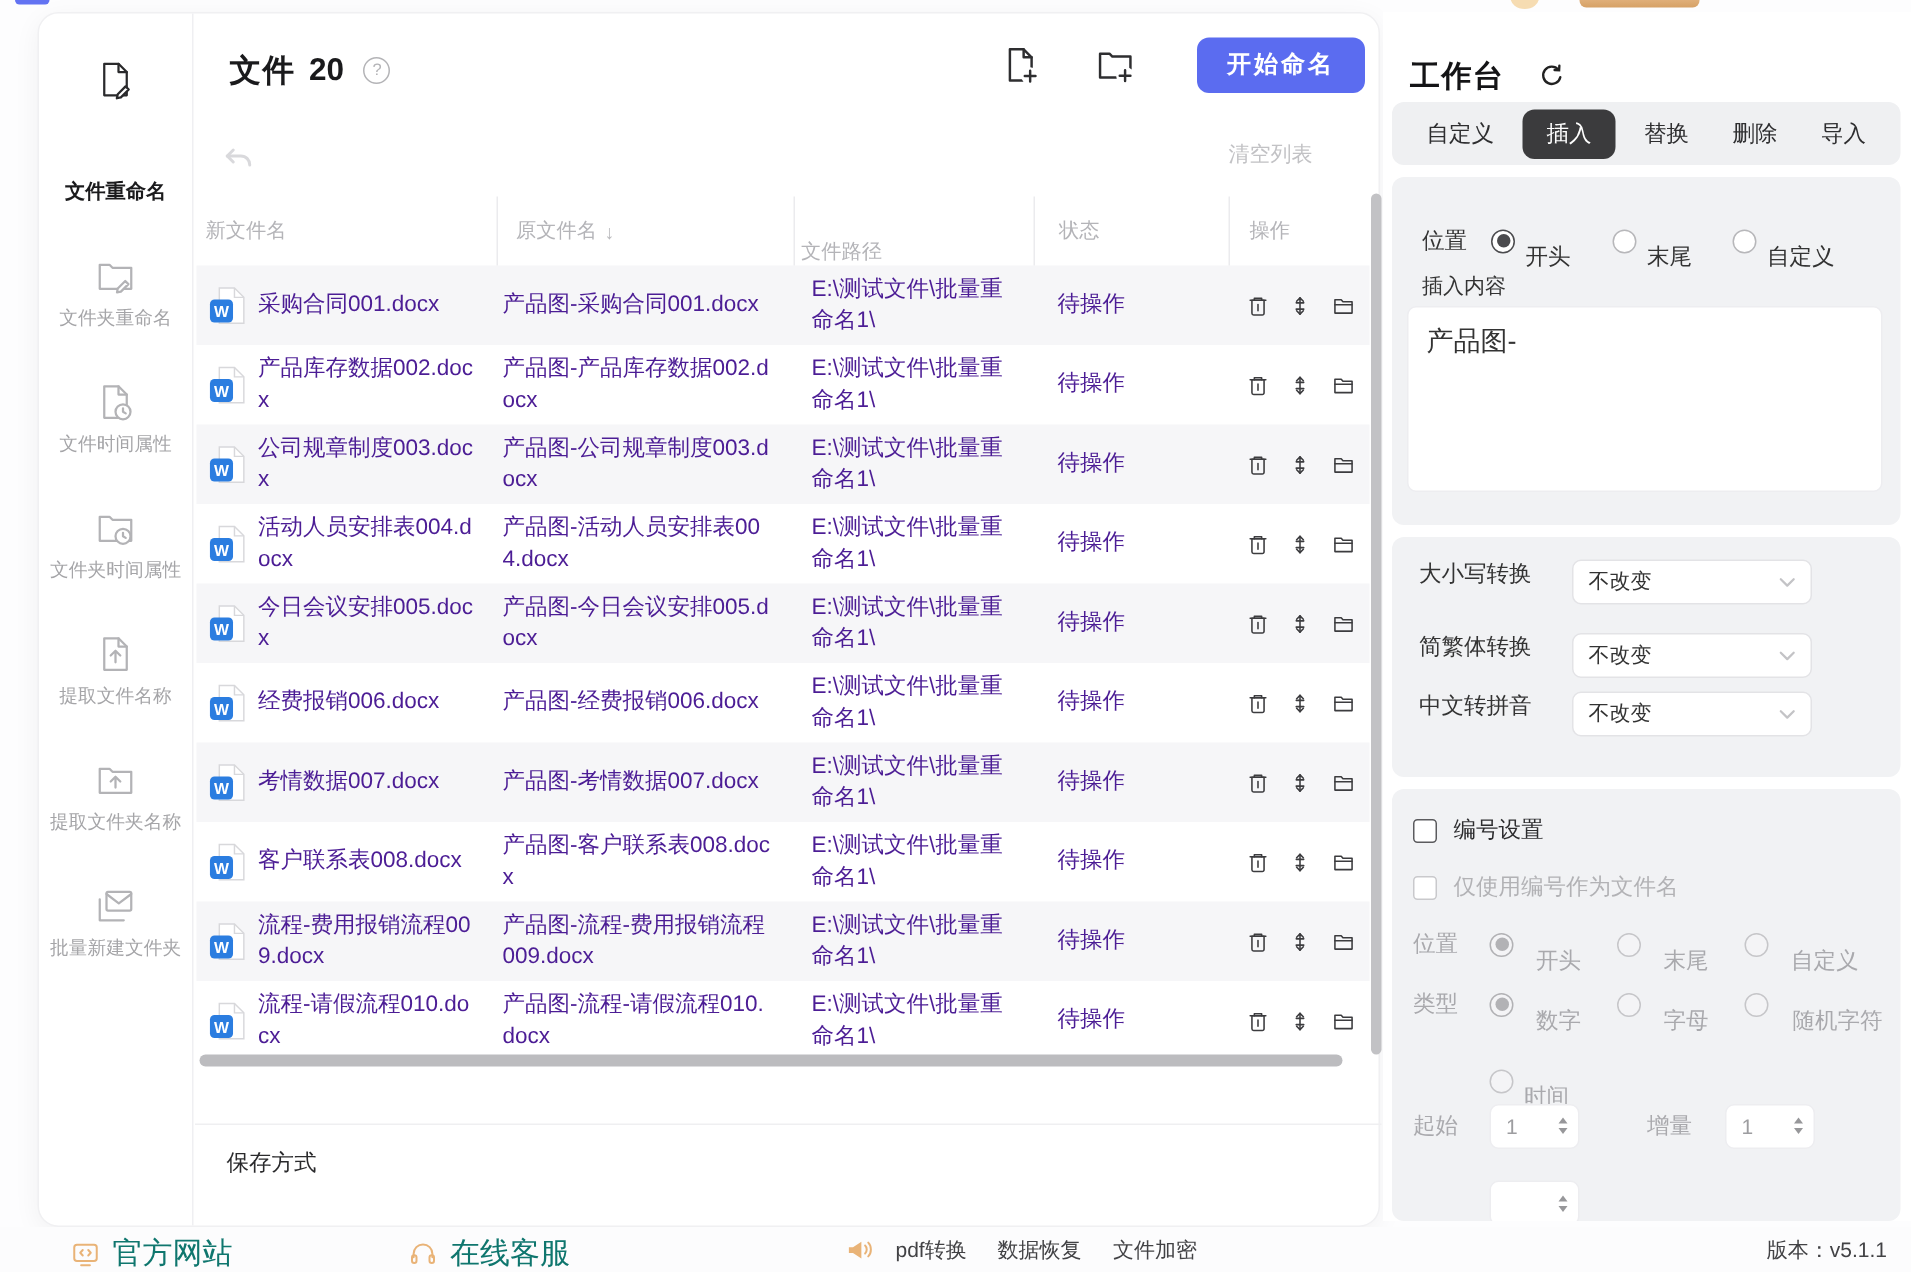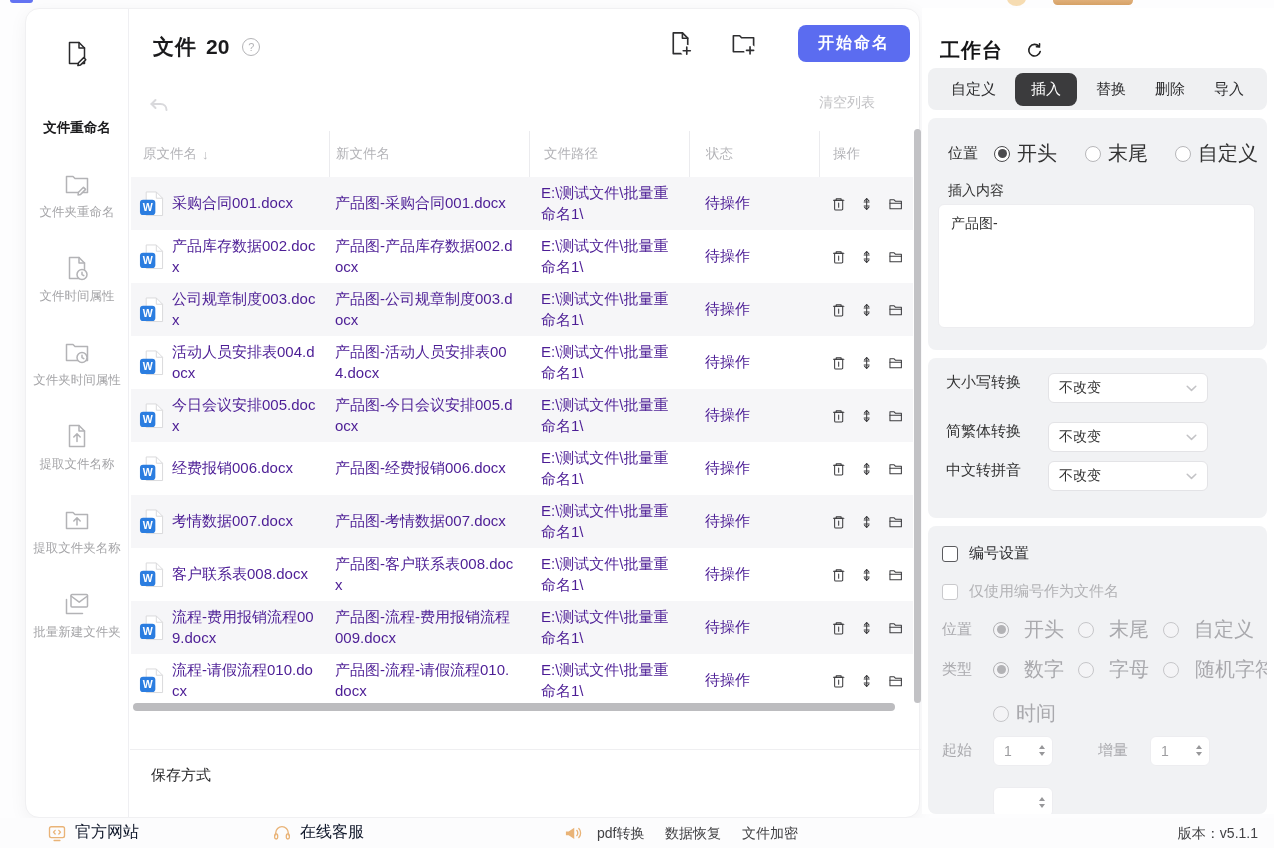--- a/index.html
+++ b/index.html
@@ -38,21 +38,21 @@
     border-radius:8px; font-size:16px; font-weight:bold; letter-spacing:2px; cursor:pointer; font-family:inherit; }
   .undo { position:absolute; left:121px; top:86px; width:24px; height:24px; stroke:#d9d9dc; fill:none; stroke-width:2; stroke-linecap:round; stroke-linejoin:round; cursor:pointer; }
   .clearlist { position:absolute; left:793px; top:85px; font-size:14px; color:#c2c2c5; cursor:pointer; }
 
   
   .table { position:absolute; left:105px; top:122px; width:782px; }
   .thead { display:flex; height:46px; align-items:center; color:#b4b4b8; font-size:13.5px; }
   .thead .hc { height:100%; display:flex; align-items:center; }
   .thead .hc + .hc { border-left:1px solid #ebebee; }
   .c1 { width:198px; } .c2 { width:200px; } .c3 { width:160px; } .c4 { width:130px; } .c5 { width:94px; }
-  .hc.c1 { padding-left:12px; } .hc.c2 { padding-left:6px; } .hc.c3 { padding-left:14px; }
+  .hc.c1 { padding-left:12px; } .hc.c2 { padding-left:6px; } .hc.c3 { padding-left:4px;align-items:flex-end; }
   .hc.c4 { padding-left:16px; } .hc.c5 { padding-left:13px; }
   .sortarrow { margin-left:5px; font-size:13px; color:#b9b9bc; }
   .trow { display:flex; min-height:53px; align-items:center; font-size:15px; color:#4c1d95; }
   .trow:nth-child(even) { background:#f6f6f8; }
   .tc { padding:6px 10px 6px 0; word-break:break-all; line-height:1.35; }
   .tc.c1 { display:flex; align-items:center; padding-left:8px; }
   .tc.c1 .fname { width:152px; word-break:break-all; margin-left:8px; }
   .wicon { flex:0 0 25px; width:25px; height:26px; }
   .tc.c2 { padding-left:6px; padding-right:14px; }
   .tc.c3 { padding-left:12px; padding-right:14px; }
@@ -87,41 +87,41 @@
 
   .wrow { position:absolute; display:flex; align-items:center; }
   .wlabel { font-size:15px; color:#333; }
   .glabel { font-size:15px; color:#a9a9ad; }
   .radio { width:16px; height:16px; border-radius:50%; border:1.5px solid #b7b7ba; background:#fff; position:relative; flex:0 0 16px; cursor:pointer; }
   .radio.sel-on { border-color:#4b4b4e; }
   .radio.sel-on::after { content:""; position:absolute; inset:2.5px; border-radius:50%; background:#4b4b4e; }
   .radio.dis { border-color:#c6c6c9; background:#f4f4f6; }
   .radio.dis.sel-on { border-color:#b2b2b5; }
   .radio.dis.sel-on::after { background:#b2b2b5; }
-  .rlabel { margin-left:7px; font-size:20px; color:#333; white-space:nowrap; }
+  .rlabel { margin-left:7px; font-size:15px; color:#333; white-space:nowrap;margin-top:22px; }
   .rlabel.g { color:#a9a9ad; }
   .txtarea { position:absolute; left:10px; top:86px; width:317px; height:124px; background:#fff; border:1px solid #ededf0;
-    border-radius:6px; resize:none; padding:10px 12px; font-size:14px; color:#333; font-family:inherit; outline:none; }
+    border-radius:6px; resize:none; padding:10px 12px; font-size:18px; color:#333; font-family:inherit; outline:none; }
   .wsel { position:absolute; width:160px; height:30px; left:102px; }
   .cb { width:16px; height:16px; border:1.5px solid #5b5b5e; border-radius:3px; background:#fff; flex:0 0 16px; cursor:pointer; }
   .cb.dis { border-color:#c9c9cc; }
   .cblabel { margin-left:11px; font-size:15px; color:#2d2d2f; }
   .cblabel.g { color:#b2b2b5; }
   .stepper { width:60px; height:30px; background:#fff; border:1px solid #ededf0; border-radius:6px;
     display:flex; align-items:center; justify-content:space-between; padding:0 7px 0 10px; }
   .stepval { font-size:14px; color:#9d9da0; }
   .arrs { display:flex; flex-direction:column; align-items:center; }
   .tri-up { width:0; height:0; border-left:3.5px solid transparent; border-right:3.5px solid transparent; border-bottom:4.5px solid #97979a; cursor:pointer; }
   .tri-dn { width:0; height:0; border-left:3.5px solid transparent; border-right:3.5px solid transparent; border-top:4.5px solid #97979a; cursor:pointer; margin-top:3px; }
 
   
   .footer { position:absolute; left:0; bottom:0; width:100%; height:30px; background:#fcfcfd; }
   .fitem { position:absolute; top:4px; display:flex; align-items:center; cursor:pointer; }
   .fic { width:20px; height:20px; stroke:#e9b377; fill:none; stroke-width:1.6; stroke-linejoin:round; stroke-linecap:round; }
-  .flabel { margin-left:8px; font-size:16px; color:#0f172a; }
+  .flabel { margin-left:8px; font-size:20px; color:#0f766e; }
   .ftool { font-size:14px; color:#424245; cursor:pointer; position:absolute; top:7px; }
   .fversion { position:absolute; right:16px; top:7px; font-size:14px; color:#424245; }
 </style>
 </head>
 <body>
 
 <svg width="0" height="0" style="position:absolute">
   <defs>
     <symbol id="i-doc-edit" viewBox="0 0 28 28">
       <path d="M6.5 3.5 H16 L21.5 9 V24.5 H6.5 Z"></path>
@@ -289,27 +289,27 @@
         </svg>
       <button class="startbtn">开始命名</button>
     </div>
     <svg class="undo">
         <use href="#i-undo"></use>
       </svg>
     <div class="clearlist">清空列表</div>
 
     <div class="table">
       <div class="thead">
+        <div class="hc c2">
+            <span>新文件名</span>
+          </div>
         <div class="hc c1">
           <span>原文件名</span>
           <span class="sortarrow">↓</span>
         </div>
-        <div class="hc c2">
-            <span>新文件名</span>
-          </div>
         <div class="hc c3">
             <span>文件路径</span>
           </div>
         <div class="hc c4">
             <span>状态</span>
           </div>
         <div class="hc c5">
             <span>操作</span>
           </div>
       </div>

